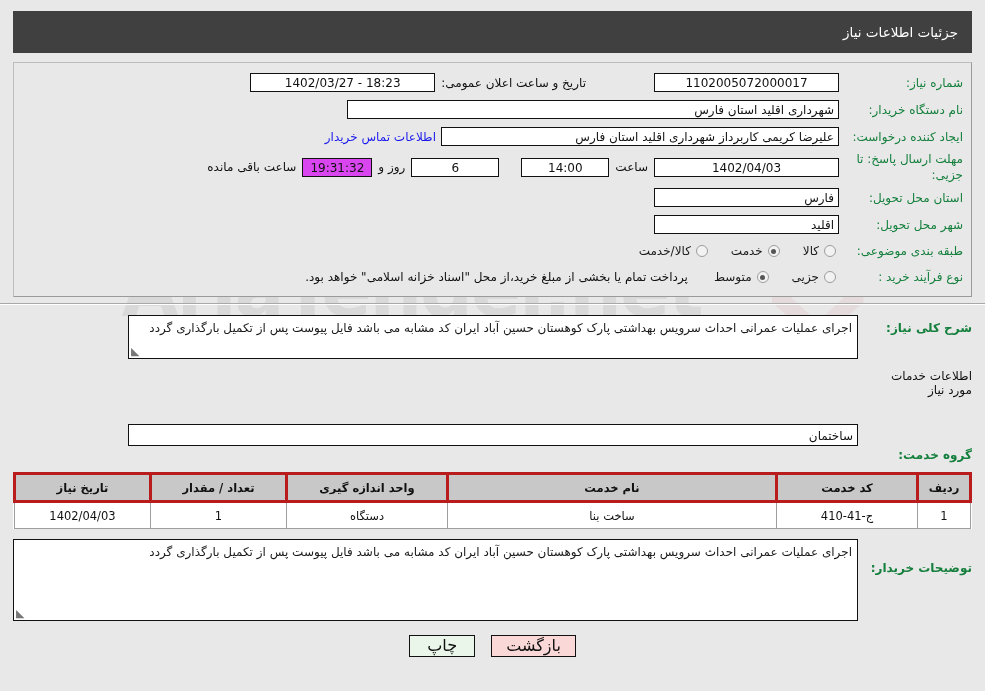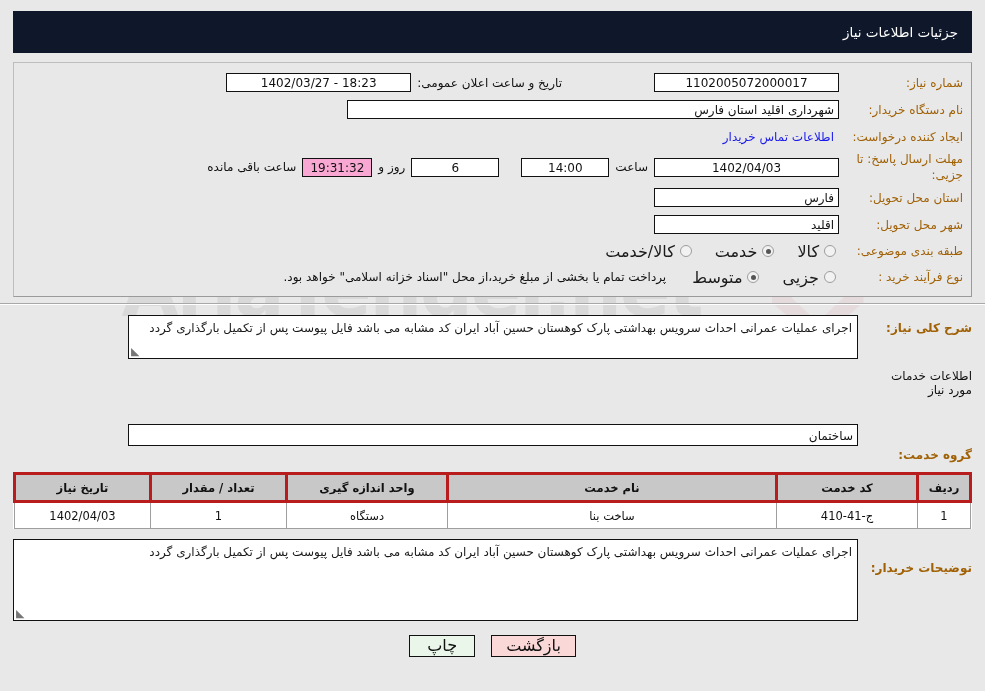--- a/index.html
+++ b/index.html
@@ -57,21 +57,21 @@
     clip-path: polygon(50% 0%, 100% 18%, 100% 62%, 50% 100%, 0% 62%, 0% 18%);
   }
 
   
   .layer { position: relative; z-index: 2; }
 
   
   #header-bar {
     margin: 11px 13px 0 13px;
     height: 42px;
-    background: #0f172a;
+    background: #404040;
     display: flex;
     align-items: center;
     justify-content: flex-start;
     padding: 0 14px;
     box-sizing: border-box;
   }
   #header-bar .title {
     color: #ffffff;
     font-size: 13.5px;
   }
@@ -91,21 +91,21 @@
     display: flex;
     align-items: center;
     justify-content: flex-start;
     padding: 0 8px;
     min-height: 27px;
     box-sizing: border-box;
   }
   .lbl {
     text-align: right;
     font-size: 12px;
-    color: #a16207;
+    color: #15803d;
     padding-left: 6px;
     flex: 0 0 auto;
   }
   .lbl-w { width: 118px; }
   .sublbl {
     font-size: 12px;
     color: #111;
     padding: 0 6px;
     white-space: nowrap;
   }
@@ -116,21 +116,21 @@
     line-height: 19px;
     font-size: 12px;
     color: #111;
     padding: 0 4px;
     box-sizing: border-box;
     text-align: center;
     overflow: hidden;
     white-space: nowrap;
   }
   .box.rt { text-align: right; }
-  .box.cream { background: #f9a8d4; }
+  .box.cream { background: #d946ef; }
   .linklike {
     color: #1a1aee;
     font-size: 12px;
     white-space: nowrap;
     padding: 0 5px;
     cursor: pointer;
   }
 
   
   .radio {
@@ -147,21 +147,21 @@
   .radio.on::after {
     content: "";
     position: absolute;
     left: 2.5px; top: 2.5px;
     width: 5px; height: 5px;
     border-radius: 50%;
     background: #555;
   }
   .radio-group { display: flex; align-items: center; }
   .radio-item { display: flex; align-items: center; margin-left: 18px; }
-  .radio-item .rlabel { font-size: 16px; padding: 0 2px; }
+  .radio-item .rlabel { font-size: 12px; padding: 0 2px; }
 
   
   .hr-double {
     border: 0;
     border-top: 1px solid #a8a8a8;
     border-bottom: 1px solid #ffffff;
     margin: 6px 0 0 0;
     height: 0;
   }
 
@@ -261,31 +261,32 @@
     <span class="title">جزئیات اطلاعات نیاز</span>
   </div>
 
   <div id="main-panel">
 
     <div class="spacer-6"></div>
 
     <div class="frow">
       <span class="lbl lbl-w">شماره نیاز:</span>
       <span class="box" style="width:185px">1102005072000017</span>
-      <span class="sublbl" style="margin-right:86px">تاریخ و ساعت اعلان عمومی:</span>
+      <span class="sublbl" style="margin-right:62px">تاریخ و ساعت اعلان عمومی:</span>
       <span class="box" style="width:185px">18:23 - 1402/03/27</span>
     </div>
 
     <div class="frow">
       <span class="lbl lbl-w">نام دستگاه خریدار:</span>
       <span class="box rt" style="width:492px">شهرداری اقلید استان فارس</span>
     </div>
 
     <div class="frow">
       <span class="lbl lbl-w">ایجاد کننده درخواست:</span>
+      <span class="box rt" style="width:398px">علیرضا کریمی  کاربرداز شهرداری اقلید استان فارس</span>
       <span class="linklike">اطلاعات تماس خریدار</span>
     </div>
 
     <div class="frow" style="min-height:34px">
       <span class="lbl lbl-w" style="line-height:1.35">مهلت ارسال پاسخ: تا جزیی:</span>
       <span class="box" style="width:185px">1402/04/03</span>
       <span class="sublbl">ساعت</span>
       <span class="box" style="width:88px">14:00</span>
       <span class="box" style="width:88px;margin-right:22px">6</span>
       <span class="sublbl">روز و</span>

